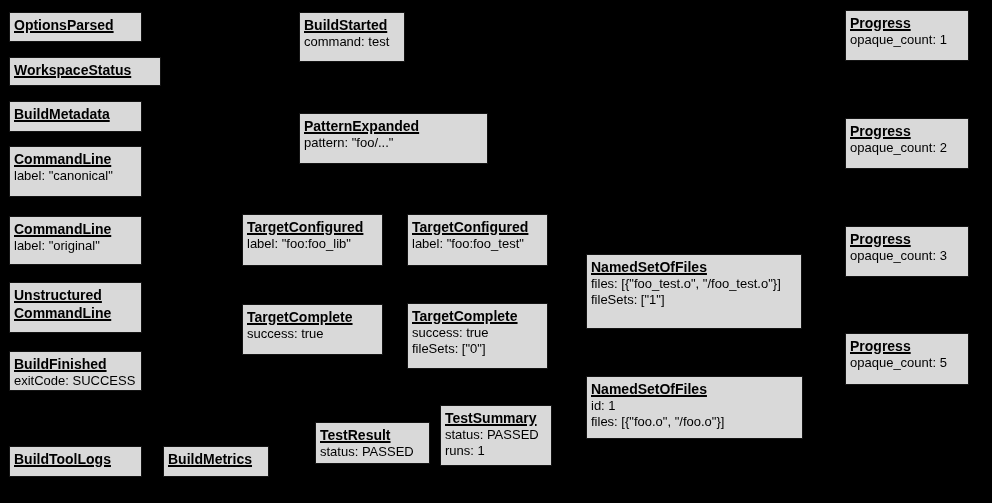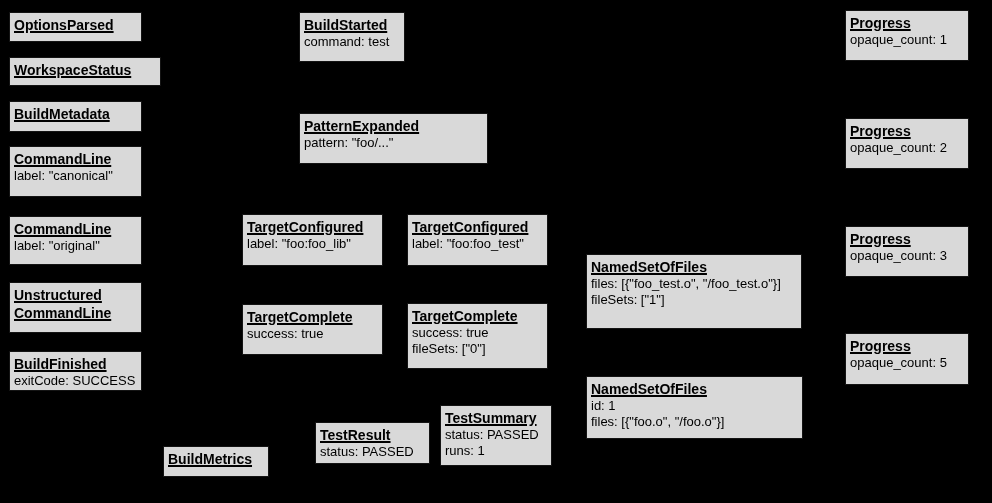--- a/index.html
+++ b/index.html
@@ -68,20 +68,23 @@
   <div class="node" style="left:9px;top:282px;width:133px;height:51px">
     <div class="t">Unstructured</div>
     <div class="t">CommandLine</div>
   </div>
 
   <div class="node" style="left:9px;top:351px;width:133px;height:40px">
     <div class="t">BuildFinished</div>
     <div class="d">exitCode: SUCCESS</div>
   </div>
 
+  <div class="node" style="left:9px;top:446px;width:133px;height:31px">
+    <div class="t">BuildToolLogs</div>
+  </div>
 
   <div class="node" style="left:299px;top:12px;width:106px;height:50px">
     <div class="t">BuildStarted</div>
     <div class="d">command: test</div>
   </div>
 
   <div class="node" style="left:163px;top:446px;width:106px;height:31px">
     <div class="t">BuildMetrics</div>
   </div>
 

